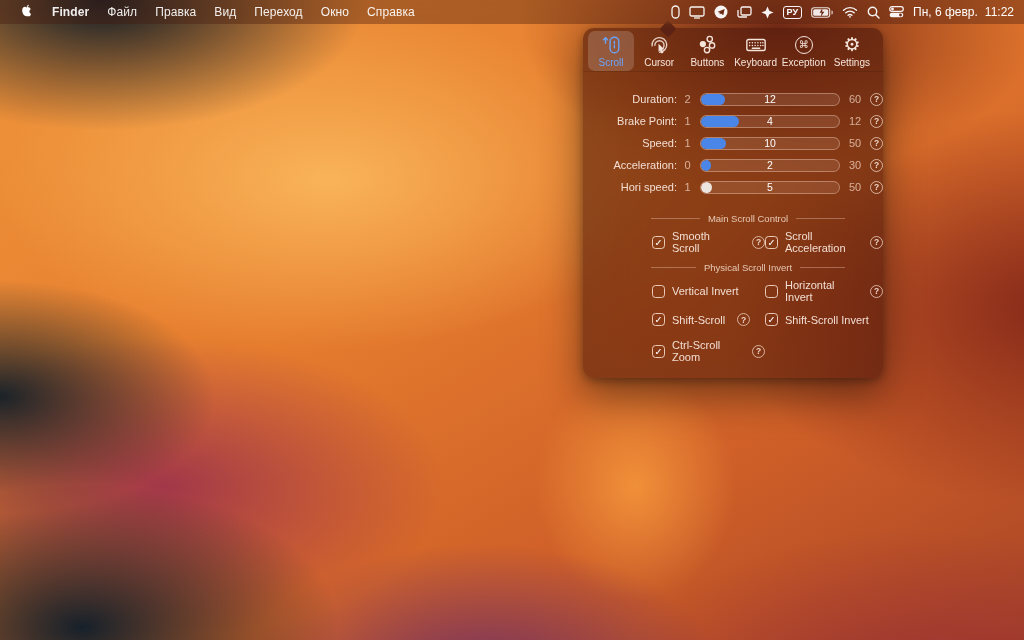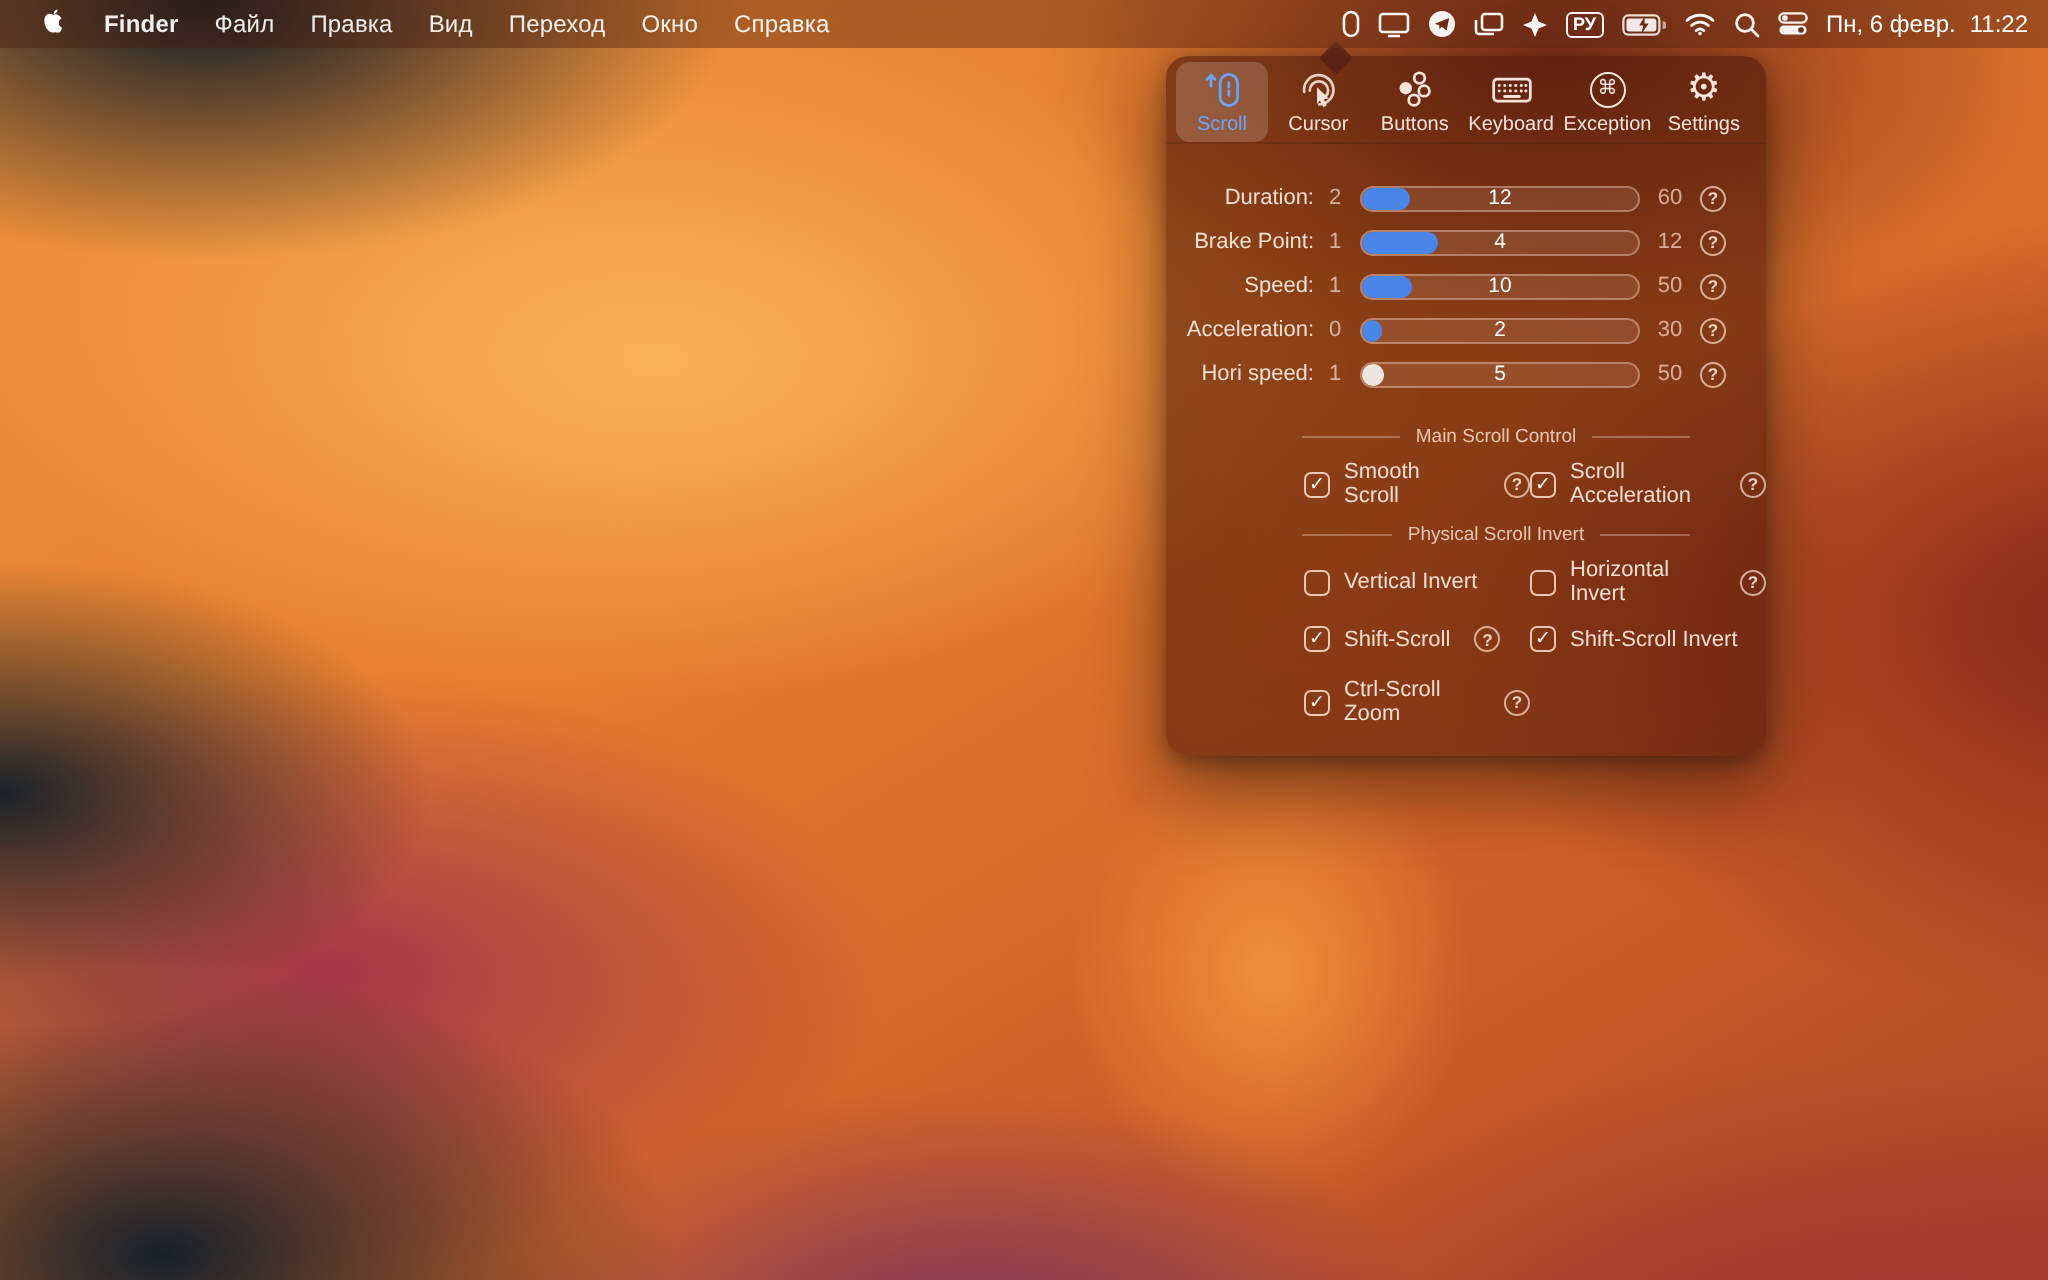--- a/index.html
+++ b/index.html
@@ -60,21 +60,21 @@
   .tab .t-lab { font-size:10px; color:#f5e4da; }
   .tab.sel { background:rgba(255,255,255,.17); }
   .tab.sel .t-lab, .tab.sel .t-ico { color:#6ca4f8; }
   .t-ico svg { stroke:currentColor; fill:none; stroke-width:1.5; stroke-linecap:round; stroke-linejoin:round; }
   .cmd-circle { width:18px; height:18px; border:1.5px solid currentColor; border-radius:50%;
     display:flex; align-items:center; justify-content:center; font-size:10px; line-height:1; }
   .gear-glyph { font-size:19px; line-height:1; }
 
   
   .sliders { margin-top:16px; }
-  .srow { display:flex; align-items:center; height:22px; font-size:11px; padding-left:4px; }
+  .srow { display:flex; align-items:center; height:22px; font-size:11px; padding-left:24px; }
   .slabel { width:70px; text-align:right; color:#f2ded3; }
   .smin { width:15px; text-align:center; color:rgba(242,214,198,.75); margin-left:3px; }
   .track { position:relative; width:140px; height:13px; margin:0 5px;
     background:rgba(255,235,225,.10); border:1px solid rgba(250,220,205,.38);
     border-radius:7px; overflow:hidden; }
   .fill { position:absolute; left:0; top:0; bottom:0; min-width:10px;
     border-radius:6px; background:#4a86e8; }
   .fill.white { background:#ece5e0; }
   .sval { position:absolute; left:0; right:0; top:0; bottom:0;
     display:flex; align-items:center; justify-content:center;

